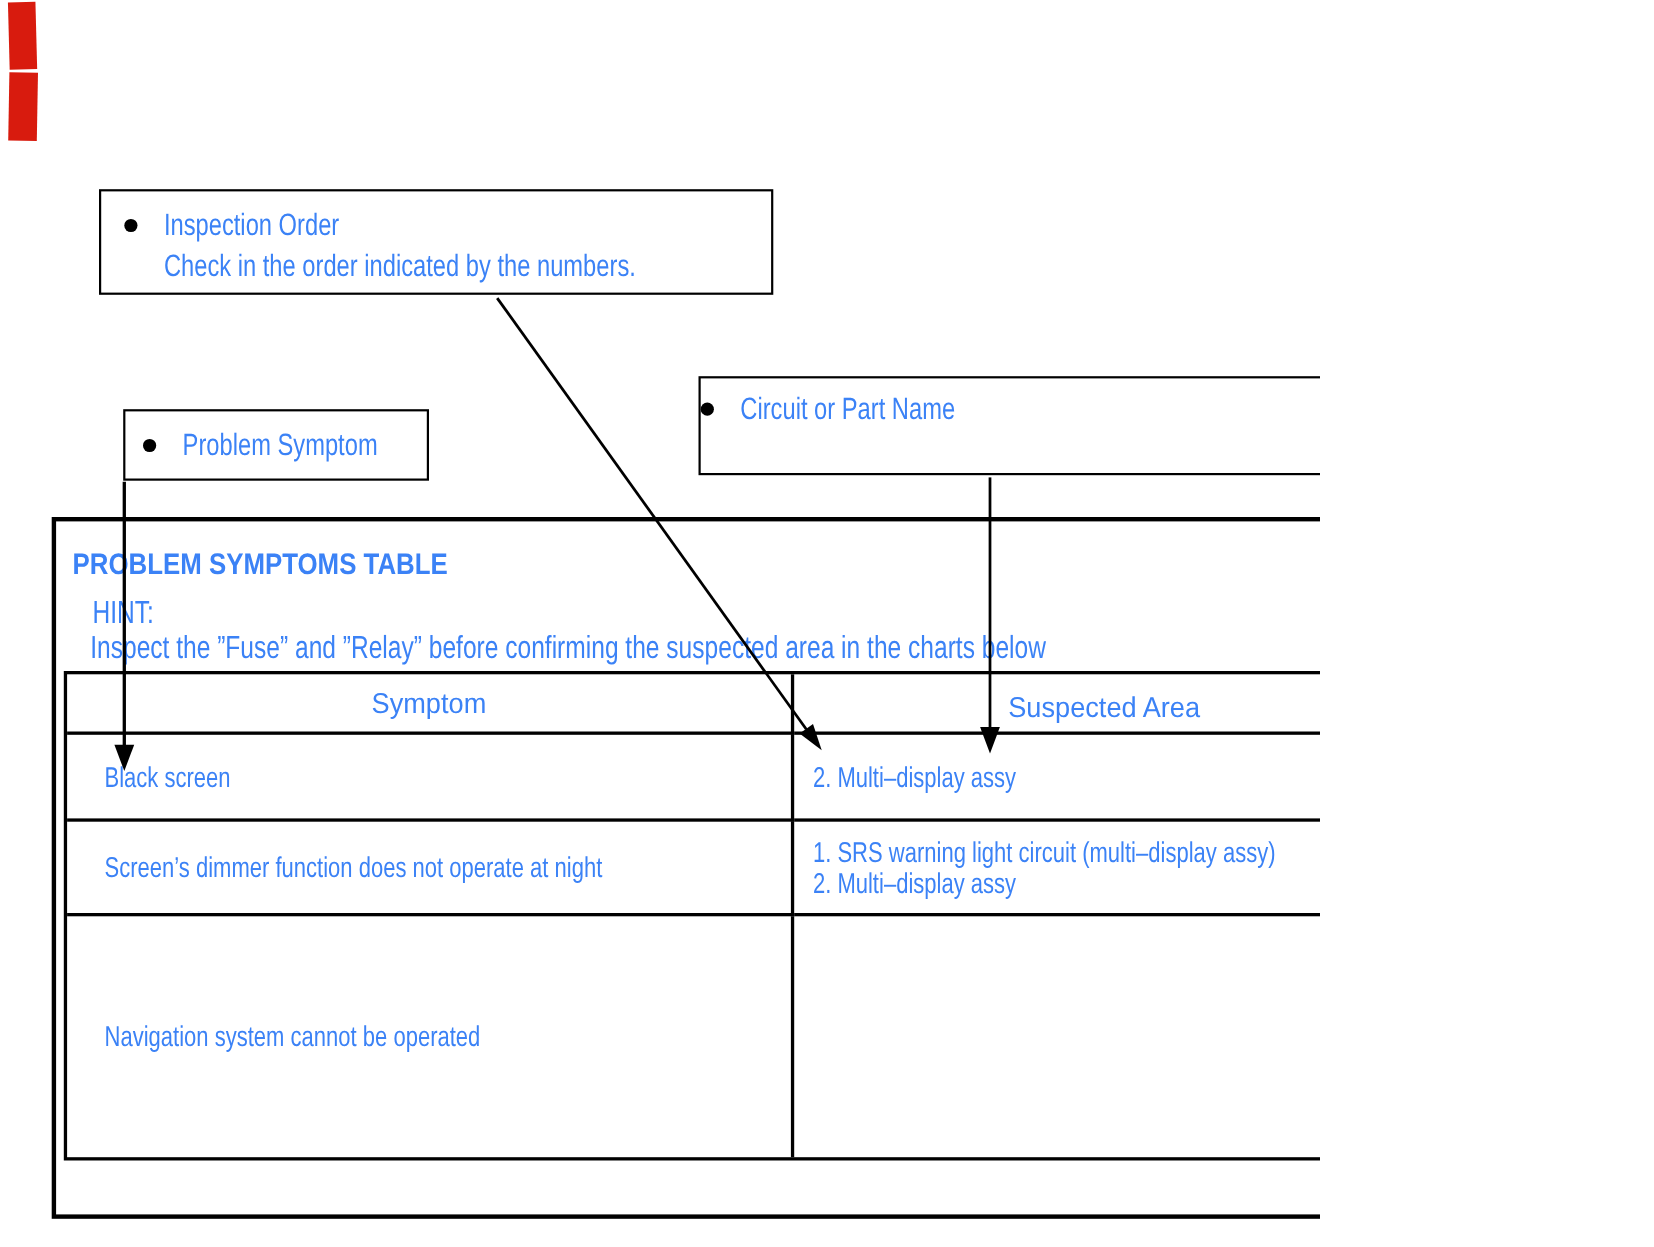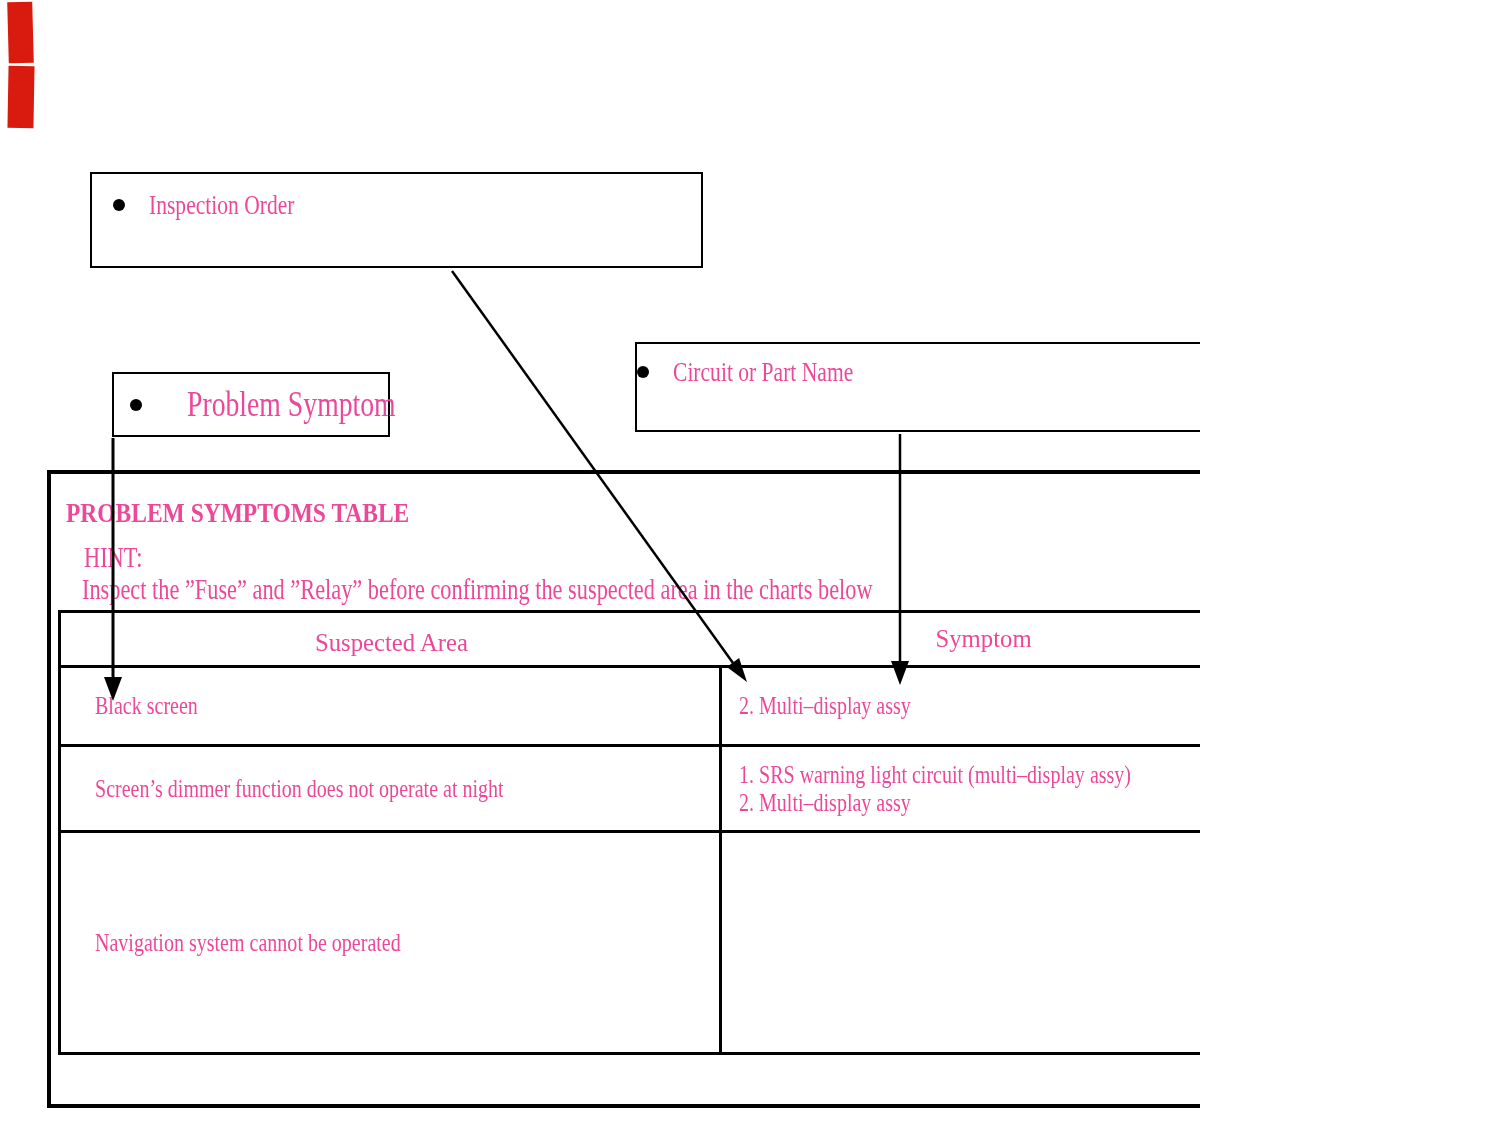--- a/index.html
+++ b/index.html
@@ -1,40 +1,40 @@
 <!DOCTYPE html>
 <html><head>
 <meta charset="utf-8">
 <style>
   html,body{margin:0;padding:0;background:#fff;}
   #canvas{
     position:relative; width:1200px; height:1134px; overflow:hidden;
-    background:#ffffff; color:#ec4899;
-    font-family:Liberation Serif, serif;
+    background:#ffffff; color:#3b82f6;
+    font-family:Liberation Sans, sans-serif;
   }
   
   .sqz  {display:inline-block; transform:scaleX(0.77); transform-origin:0 50%; white-space:nowrap;}
   .sqzc {display:inline-block; transform:scaleX(0.95); transform-origin:50% 50%; white-space:nowrap;}
   .sqzt {display:inline-block; transform:scaleX(0.87); transform-origin:0 50%; white-space:nowrap;}
 
   
   .redmark{position:absolute; background:#d81b0e;}
   #redmark-1{left:8px;  top:2px;  width:25px; height:61px; transform:rotate(-1.5deg);}
   #redmark-2{left:8px;  top:66px; width:26px; height:62px; transform:rotate(1deg);}
 
   
   .callout{position:absolute; border:2px solid #000; background:#fff; display:flex; align-items:flex-start; box-sizing:border-box;}
   .callout .bullet{flex:0 0 auto; width:12px; height:12px; border-radius:50%; background:#000; display:inline-block;}
   .callout .ctext{display:flex; flex-direction:column;}
   .callout .cline{line-height:37px; font-size:28px;}
   #callout-inspection{left:90px;  top:172px; width:613px; height:96px; padding:12px 0 0 21px;}
   #callout-inspection .bullet{margin-top:13px; margin-right:24px;}
   #callout-problem{left:112px; top:372px; width:278px; height:65px; padding-left:16px; align-items:center;}
   #callout-problem .bullet{margin-right:24px;}
-  #callout-problem .cline{font-size:36px;margin-left:21px;}
+  #callout-problem .cline{font-size:28px;}
   #callout-circuit{left:635px; top:342px; width:725px; height:90px; padding:9px 0 0 0;}
   #callout-circuit .bullet{margin-top:13px; margin-right:24px;}
 
   
   #panel{position:absolute; left:47px; top:470px; width:1409px; height:638px; border:4px solid #000; box-sizing:border-box; background:#fff;}
   #panel-title{position:absolute; left:66px; top:490px; font-size:27px; font-weight:bold; line-height:46px;}
   #hint-label{position:absolute; left:84px; top:540px; font-size:29px; line-height:34px;}
   #hint-text{position:absolute; left:82px; top:572px; font-size:29px; line-height:34px;}
 
   
@@ -62,20 +62,21 @@
 
 <div id="canvas">
 
   <div class="redmark" id="redmark-1"></div>
   <div class="redmark" id="redmark-2"></div>
 
   <div class="callout" id="callout-inspection">
     <span class="bullet"></span>
     <div class="ctext">
       <div class="cline"><span class="sqz">Inspection Order</span></div>
+      <div class="cline"><span class="sqz">Check in the order indicated by the numbers.</span></div>
     </div>
   </div>
 
   <div class="callout" id="callout-problem">
     <span class="bullet"></span>
     <div class="ctext">
       <div class="cline"><span class="sqz">Problem Symptom</span></div>
     </div>
   </div>
 
@@ -87,25 +88,25 @@
   </div>
 
   <div id="panel"></div>
 
   <div id="panel-title"><span class="sqzt">PROBLEM SYMPTOMS TABLE</span></div>
   <div id="hint-label"><span class="sqz">HINT:</span></div>
   <div id="hint-text"><span class="sqz">Inspect the ”Fuse” and ”Relay” before confirming the suspected area in the charts below</span></div>
 
   <div id="ptable">
 
+    <div class="cell colL rowb hdr">
+      <span class="sqzc">Symptom</span>
+    </div>
     <div class="cell rowb hdr hdr-right">
       <span class="sqzc">Suspected Area</span>
-    </div>
-    <div class="cell colL rowb hdr">
-      <span class="sqzc">Symptom</span>
     </div>
 
     <div class="cell colL rowb">
       <span class="sqz">Black screen</span>
     </div>
     <div class="cell colR rowb">
       <div class="sa-line"><span class="sqz">2. Multi–display assy</span></div>
     </div>
 
     <div class="cell colL rowb">

